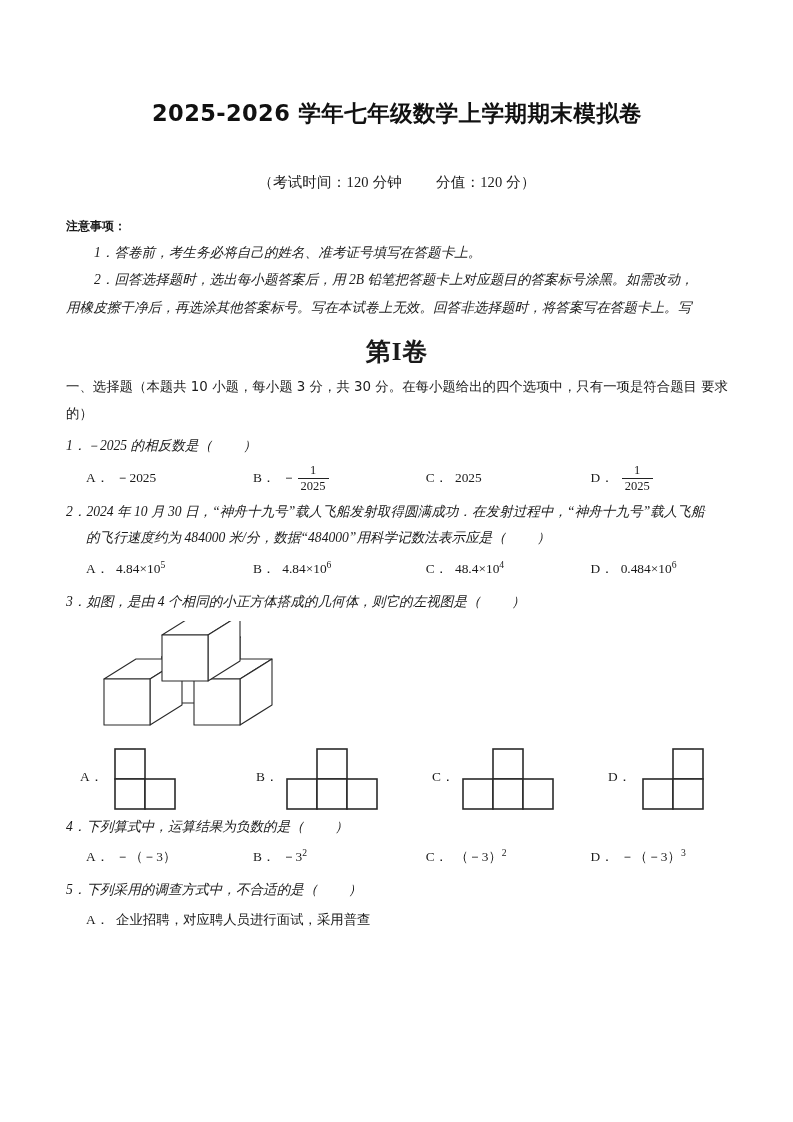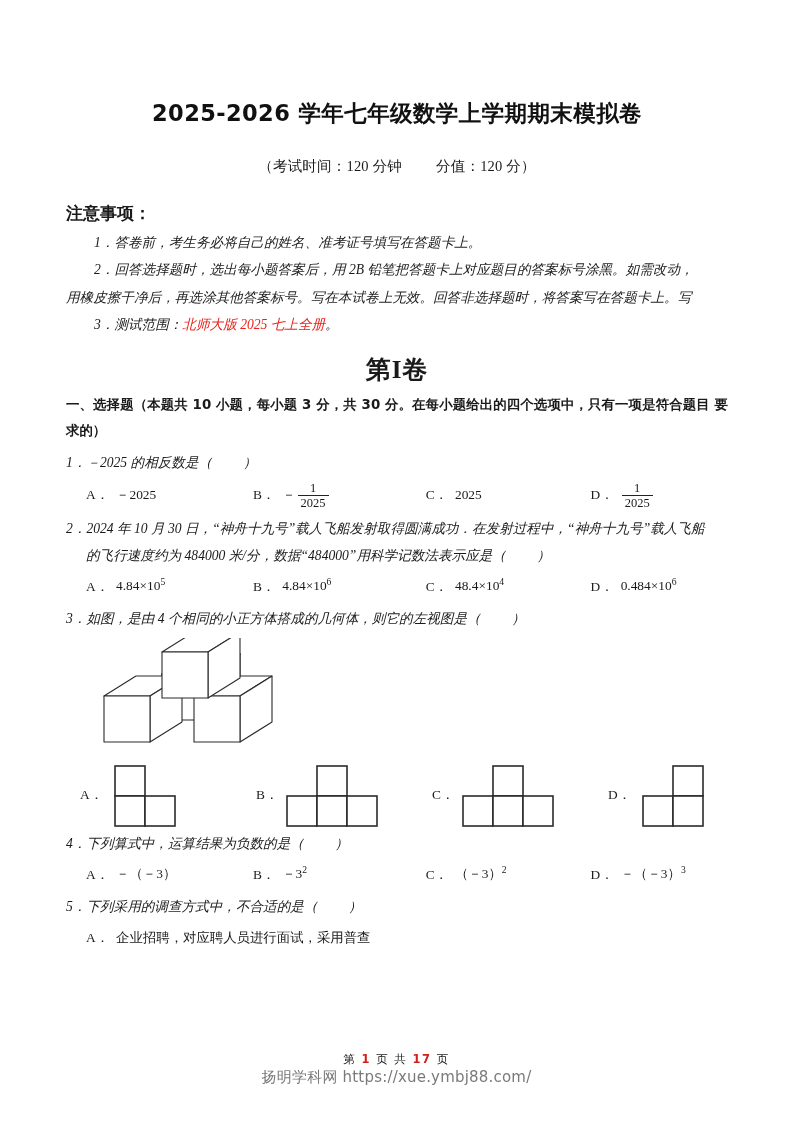--- a/index.html
+++ b/index.html
@@ -36,31 +36,31 @@
     font-weight: bold;
     text-align: center;
     letter-spacing: 0.4px;
     margin: 0;
     padding: 12px 0 0 0;
     color: #111;
   }
   .doc-subtitle {
     text-align: center;
     font-size: 14.5px;
-    margin: 28px 0 0 0;
+    margin: 44px 0 0 0;
     letter-spacing: 0.2px;
   }
   .doc-subtitle .gap { display:inline-block; width: 34px; }
 
   
   .notice-block { margin-top: 26px; }
   .notice-heading {
     font-family: "DejaVu Sans", "Liberation Sans", sans-serif;
     font-weight: bold;
-    font-size: 17px;
+    font-size: 12px;
     margin: 0 0 4px 0;
   }
   .notice-item {
     font-size: 13.6px;
     line-height: 2.02;
     margin: 0;
     text-indent: 28px;
     text-align: justify;
     font-style: italic;
   }
@@ -71,21 +71,21 @@
   .volume-title {
     font-family: "Liberation Serif", "DejaVu Serif", serif;
     font-size: 25px;
     font-weight: bold;
     text-align: center;
     margin: 14px 0 6px 0;
     letter-spacing: 1px;
   }
   .section-head {
     font-family: "DejaVu Sans", "Liberation Sans", sans-serif;
-    font-weight: bold;
+    font-weight: normal;
     font-size: 13.4px;
     line-height: 1.95;
     margin: 4px 0 4px 0;
     text-align: justify;
   }
 
   
   .question {
     font-size: 13.6px;
     line-height: 1.95;
@@ -184,21 +184,20 @@
 
     <p class="doc-subtitle">
       <span>（考试时间：120 分钟</span><span class="gap"></span><span>分值：120 分）</span>
     </p>
 
     <div class="notice-block">
       <p class="notice-heading">注意事项：</p>
       <p class="notice-item">1．答卷前，考生务必将自己的姓名、准考证号填写在答题卡上。</p>
       <p class="notice-item">2．回答选择题时，选出每小题答案后，用 2B 铅笔把答题卡上对应题目的答案标号涂黑。如需改动，</p>
       <p class="notice-item cont">用橡皮擦干净后，再选涂其他答案标号。写在本试卷上无效。回答非选择题时，将答案写在答题卡上。写</p>
-      <p class="notice-item"><span>3．测试范围：</span><span class="red">北师大版 2025 七上全册</span><span>。</span></p>
     </div>
 
     <h2 class="volume-title">第I卷</h2>
 
     <p class="section-head">
       <span>一、选择题（本题共 10 小题，每小题 3 分，共 30 分。在每小题给出的四个选项中，只有一项是符合题目</span>
       <span>要求的）</span>
     </p>
 
     <div class="question">
@@ -378,23 +377,13 @@
       <div class="options">
         <div class="opt">
           <span class="opt-label">A．</span>
           <span class="opt-val">企业招聘，对应聘人员进行面试，采用普查</span>
         </div>
       </div>
     </div>
 
   </div>
 
-  <div class="footer">
-    <div class="page-num">
-      <span>第</span>
-      <span class="n">1</span>
-      <span>页 共</span>
-      <span class="n">17</span>
-      <span>页</span>
-    </div>
-    <div class="watermark">扬明学科网 https://xue.ymbj88.com/</div>
-  </div>
 </div>
 
 </body></html>

